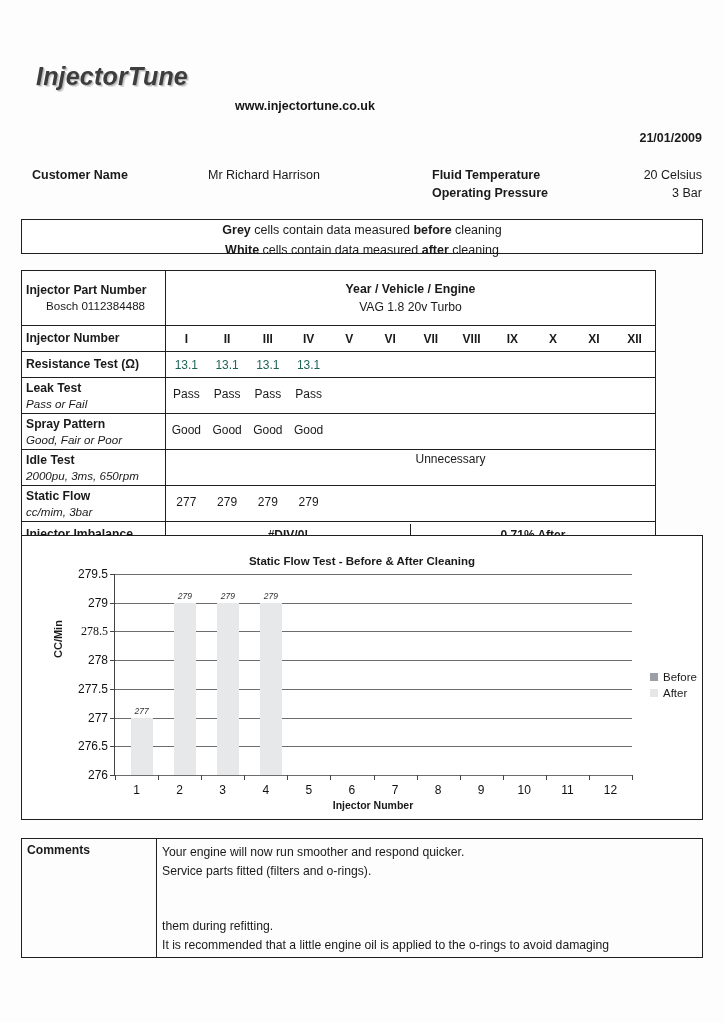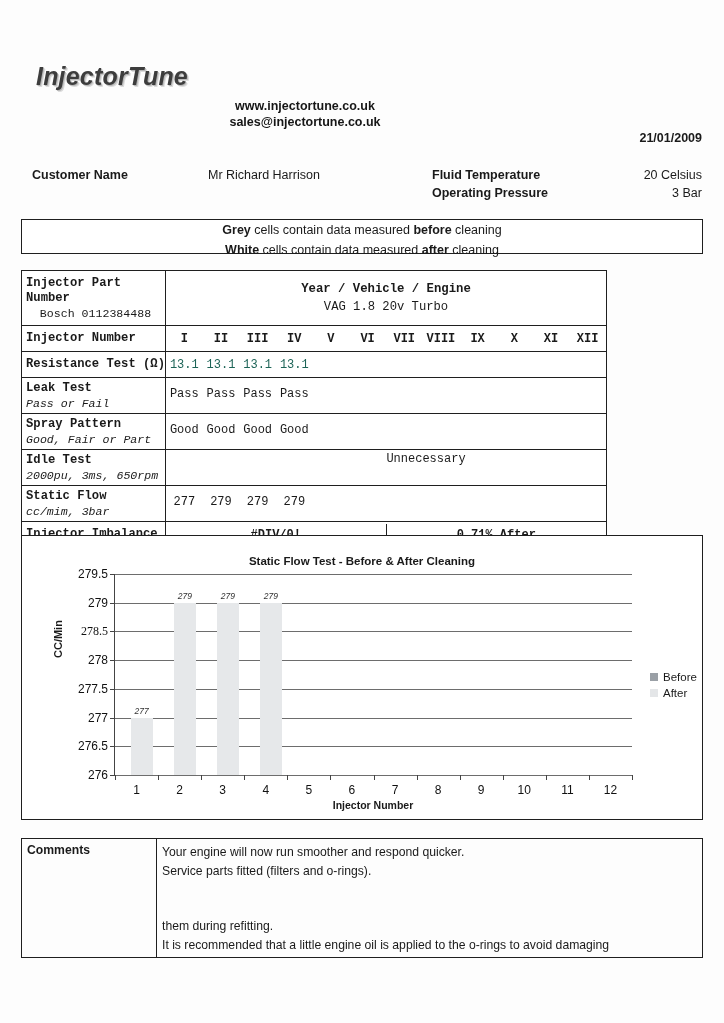--- a/index.html
+++ b/index.html
@@ -108,25 +108,24 @@
     line-height: 19px;
     padding-top: 1px;
   }
   .legend-box b { font-weight: bold; }
 
   
   .dtable {
     position: absolute;
     left: 21px;
     top: 270px;
-    width: 586px;
+    width: 635px;
     border-collapse: collapse;
     table-layout: fixed;
     background: #000000;
-    font-family: Liberation Mono, monospace;
   }
   .dtable td {
     border: 1.3px solid #1f1f1f;
     padding: 0;
     font-size: 12px;
     vertical-align: middle;
     background: #ffffff;
   }
   .lab-cell {
     width: 139px;
@@ -318,21 +317,20 @@
   .cmt-gap { height: 36px; }
 </style>
 </head>
 <body>
 
 <div class="page">
 
   <div class="logo">InjectorTune</div>
   <div class="web">
     <div>www.injectortune.co.uk</div>
-    <div>sales@injectortune.co.uk</div>
   </div>
   <div class="date">21/01/2009</div>
 
   <div class="cust-label">Customer Name</div>
   <div class="cust-value">Mr Richard Harrison</div>
   <div class="fluid-label">Fluid Temperature</div>
   <div class="fluid-value">20 Celsius</div>
   <div class="press-label">Operating Pressure</div>
   <div class="press-value">3 Bar</div>
 
@@ -433,21 +431,21 @@
             <td></td>
           </tr>
         </tbody>
             </table>
       </td>
     </tr>
 
     <tr class="tall2">
       <td class="lab-cell">
         <span class="lab-main">Spray Pattern</span>
-        <span class="lab-sub">Good, Fair or Part</span>
+        <span class="lab-sub">Good, Fair or Poor</span>
       </td>
       <td class="val-top">
         <table class="inner-tab">
           <tbody>
                 <tr>
             <td>Good</td>
             <td>Good</td>
             <td>Good</td>
             <td>Good</td>
             <td></td>

